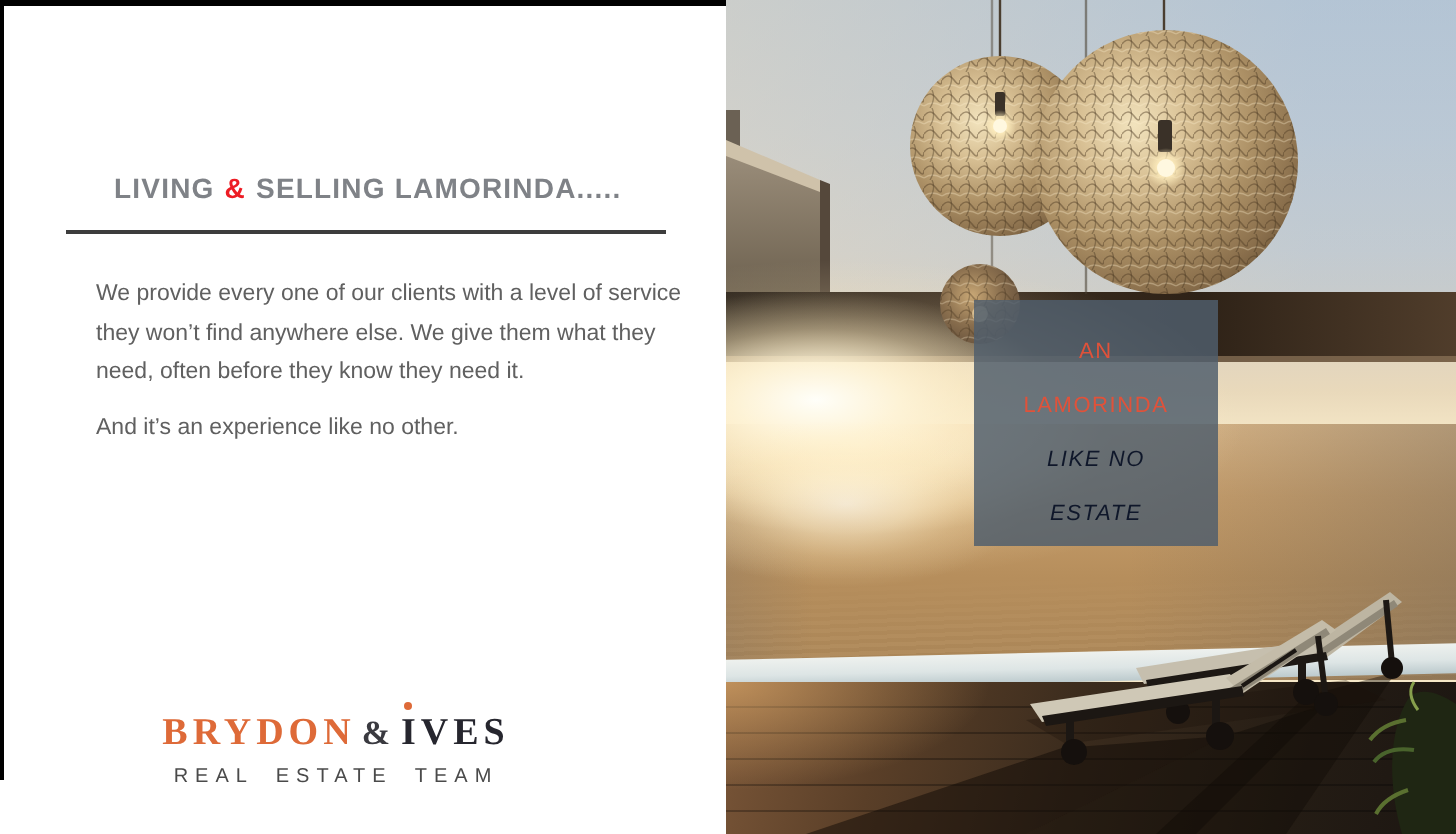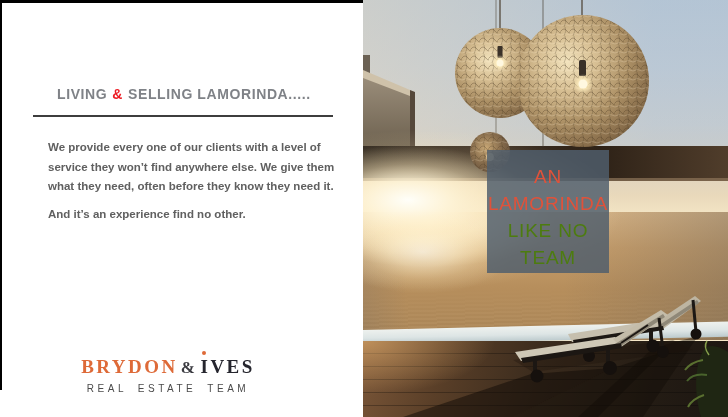--- a/index.html
+++ b/index.html
@@ -11,21 +11,21 @@
   .edge-top{position:absolute;left:0;top:0;width:363px;height:3px;background:#000;}
   .edge-left{position:absolute;left:0;top:0;width:2px;height:390px;background:#000;}
 
   .heading{position:absolute;left:57px;top:86px;font-size:14px;font-weight:bold;
            letter-spacing:.6px;color:#7f8287;white-space:nowrap;}
   .heading .amp{color:#ed1c24;margin:0 5px;}
   .rule{position:absolute;left:33px;top:115px;width:300px;height:0;border-top:2px solid #3d3d3d;}
 
   .body-copy{position:absolute;left:48px;top:138px;width:305px;color:#606060;
              font-size:11.5px;line-height:19.5px;}
-  .body-copy p{margin:0 0 8px 0;font-weight:bold;}
+  .body-copy p{margin:0 0 8px 0;}
 
   .logo{position:absolute;left:0;top:356px;width:336px;text-align:center;}
   .logo-name{font-family:"Liberation Serif",serif;font-size:19px;font-weight:700;
              letter-spacing:2.5px;white-space:nowrap;}
   .logo-name .brydon{color:#de6a38;}
   .logo-name .logo-amp{color:#3a3a40;margin:0 3px;font-size:17px;}
   .logo-name .ives{color:#26262e;position:relative;display:inline-block;}
   .i-dot{position:absolute;left:2px;top:-5px;width:4px;height:4px;border-radius:50%;
          background:#de6a38;}
   .logo-tagline{margin-top:5px;font-size:10px;letter-spacing:3.5px;word-spacing:5px;
@@ -51,40 +51,40 @@
        transform:rotate(-1.3deg);transform-origin:left center;}
   .deck{left:0;top:341px;width:365px;height:76px;
        background:
          radial-gradient(ellipse 220px 90px at 0% 0%,rgba(248,192,120,.55),transparent 60%),
          repeating-linear-gradient(180deg,transparent 0 12px,rgba(0,0,0,.28) 12px 13px),
          linear-gradient(105deg,#7a5638 0%,#5a3f28 22%,#3a2b1d 48%,#241c14 78%,#1c1612 100%);}
   .scene{left:0;top:0;width:365px;height:417px;}
 
   .overlay-box{left:124px;top:150px;width:122px;height:123px;
        background:rgba(80,94,108,.84);text-align:center;padding-top:13px;box-sizing:border-box;}
-  .overlay-box div{position:static;line-height:27px;font-size:19px;letter-spacing:.8px;}
+  .overlay-box div{position:static;line-height:27px;font-size:11px;letter-spacing:.8px;}
   .ov-orange{color:#e0523a;}
-  .ov-white{color:#4d7c0f;}
+  .ov-white{color:#0f172a;font-style:italic;}
 </style>
 </head>
 <body>
 
 <div class="stage">
 
   <div class="left-panel">
     <div class="edge-top"></div>
     <div class="edge-left"></div>
 
     <div class="heading"><span>LIVING</span><span class="amp">&amp;</span><span>SELLING LAMORINDA.....</span></div>
 
     <div class="rule"></div>
 
     <div class="body-copy">
       <p>We provide every one of our clients with a level of service they won’t find anywhere else. We give them what they need, often before they know they need it.</p>
-      <p>And it’s an experience find no other.</p>
+      <p>And it’s an experience like no other.</p>
     </div>
 
     <div class="logo">
       <div class="logo-name"><span class="brydon">BRYDON</span><span class="logo-amp">&amp;</span><span class="ives"><span class="i-dot"></span><span>IVES</span></span></div>
       <div class="logo-tagline">REAL ESTATE TEAM</div>
     </div>
   </div>
 
   <div class="photo">
     <div class="sky"></div>
@@ -222,16 +222,16 @@
         <path d="M344,375 q-14,-2 -20,6" stroke="#49632c" stroke-width="2" fill="none"></path>
         <path d="M341,395 q-12,4 -16,12" stroke="#5a7030" stroke-width="2" fill="none"></path>
         <path d="M346,355 q-6,-8 -2,-14" stroke="#87a04c" stroke-width="1.5" fill="none"></path>
       </g>
     </svg>
 
     <div class="overlay-box">
       <div class="ov-orange">AN</div>
       <div class="ov-orange">LAMORINDA</div>
       <div class="ov-white">LIKE NO</div>
-      <div class="ov-white">TEAM</div>
+      <div class="ov-white">ESTATE</div>
     </div>
   </div>
 </div>
 
 </body></html>

